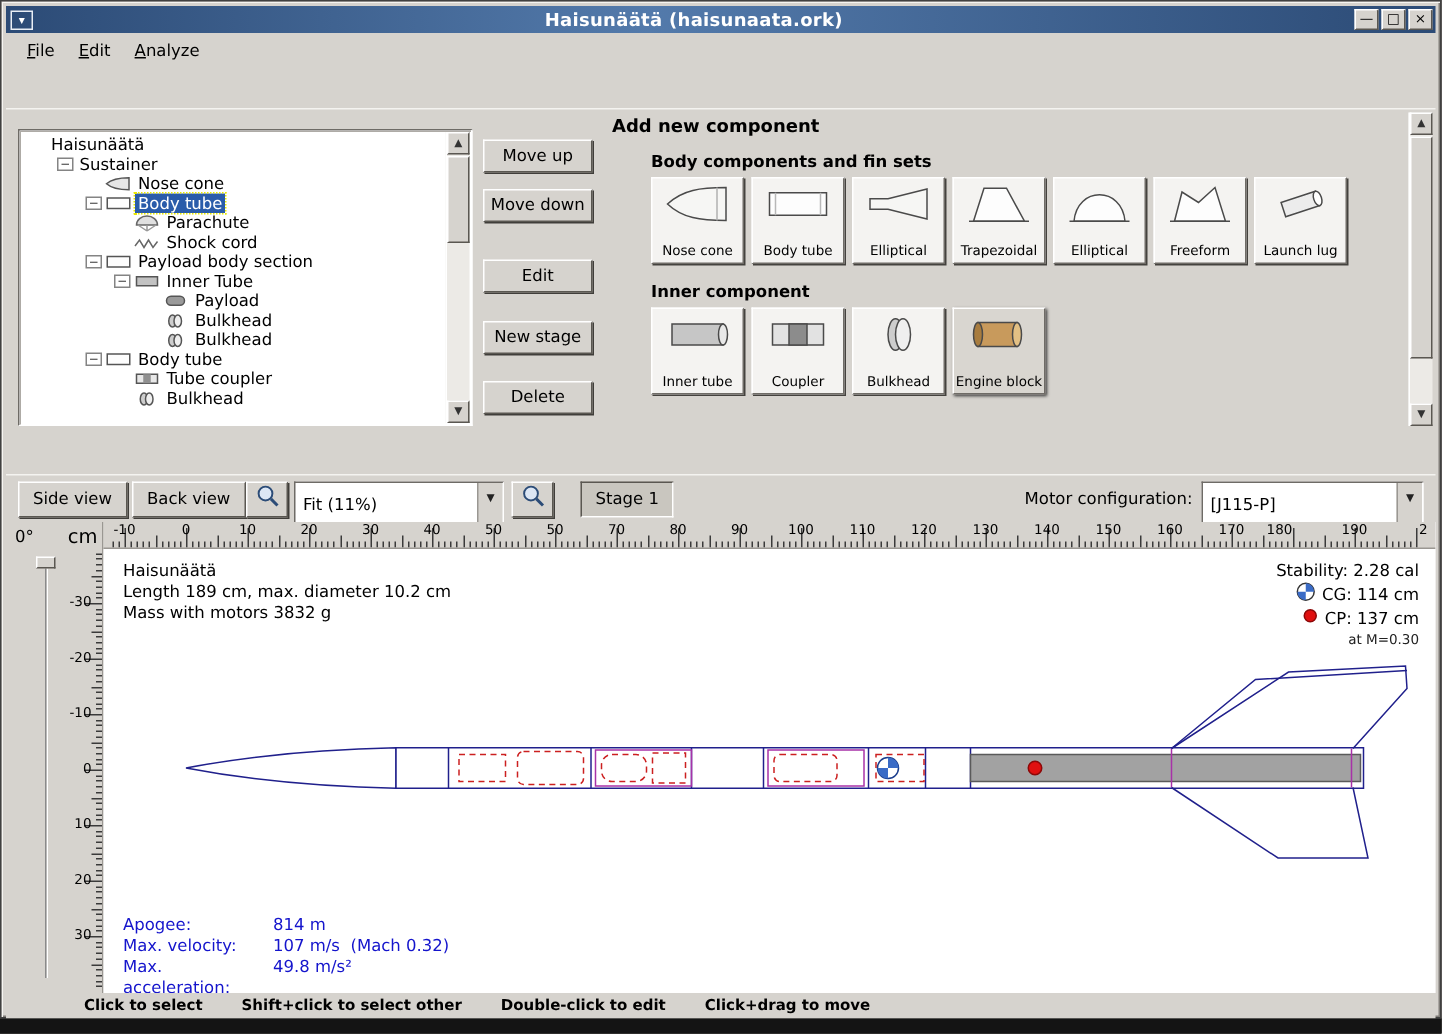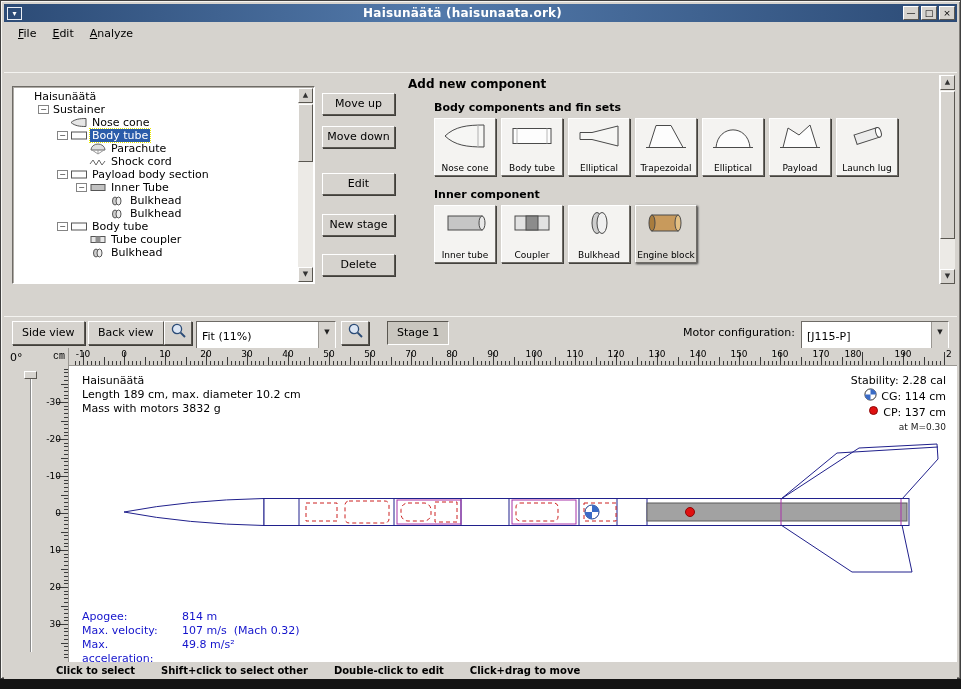--- a/index.html
+++ b/index.html
@@ -63,21 +63,21 @@
   .combo .val{flex:1;font-size:11px;padding:0 5px;white-space:nowrap;overflow:hidden;}
   .combo .dd{width:17px;height:100%;background:#d6d3ce;border-left:1px solid #9a9792;font-size:7px;line-height:20px;text-align:center;color:#222;}
   .mlabel{position:absolute;right:162px;top:9px;font-size:11px;}
   
   .canvas{position:absolute;left:3px;top:347px;right:3px;height:314px;background:#fff;overflow:hidden;}
   .rotcol{position:absolute;left:0;top:0;width:40px;height:100%;background:#d6d3ce;}
   .rotlabel{position:absolute;left:6px;top:3px;font-size:11px;}
   .slidertrack{position:absolute;left:26px;top:26px;bottom:10px;width:2px;border-left:1px solid #8a8a8a;border-right:1px solid #fff;}
   .sliderthumb{position:absolute;left:20px;top:23px;width:13px;height:8px;background:#d6d3ce;border:1px solid;border-color:#fff #5a5751 #5a5751 #fff;}
   .vruler{position:absolute;left:40px;top:0;width:25px;height:100%;background:#d6d3ce;border-right:1px solid #9a9792;}
-  .unit{position:absolute;top:3px;right:3px;font-size:10px;font-family:Liberation Mono, monospace;}
+  .unit{position:absolute;top:3px;right:3px;font-size:13px;}
   .hruler{position:absolute;left:65px;top:0;right:0;height:18px;background:#d6d3ce;border-bottom:1px solid #9a9792;overflow:hidden;}
   .htick{position:absolute;bottom:0;width:1px;background:#3a3a3a;}
   .hlabel{position:absolute;top:1px;font-size:9px;transform:translateX(-50%);color:#000;}
   .hlabel.clip{transform:none;}
   .vtick{position:absolute;right:0;height:1px;background:#3a3a3a;}
   .vlabel{position:absolute;right:7px;font-size:9px;transform:translateY(-50%);color:#000;}
   .drawing{position:absolute;left:65px;top:18px;right:0;bottom:0;background:#fff;}
   .info{position:absolute;left:13px;top:8px;font-size:11px;line-height:14px;color:#000;}
   .stab{position:absolute;right:11px;top:8px;text-align:right;font-size:11px;line-height:14px;}
   .stab-line{display:flex;justify-content:flex-end;align-items:center;gap:4px;}
@@ -175,20 +175,29 @@
               <span class="ticon">
                 <svg width="18" height="11">
                   <rect x="2" y="2.5" width="14" height="6" fill="#c2c2c2" stroke="#555"></rect>
                 </svg>
               </span>
               <span class="tlabel">Inner Tube</span>
             </div>
             <div class="trow" style="padding-left: 79px;">
               <span class="texp none"></span>
               <span class="ticon">
+                <svg width="18" height="11">
+                  <rect x="3" y="2.5" width="12" height="6" rx="3" fill="#9a9a9a" stroke="#555"></rect>
+                </svg>
+              </span>
+              <span class="tlabel">Payload</span>
+            </div>
+            <div class="trow" style="padding-left: 79px;">
+              <span class="texp none"></span>
+              <span class="ticon">
                 <svg width="18" height="12">
                   <ellipse cx="7" cy="6" rx="2.5" ry="4" fill="#cdcdcd" stroke="#555"></ellipse>
                   <ellipse cx="10.5" cy="6" rx="2.5" ry="4" fill="#efefef" stroke="#555"></ellipse>
                 </svg>
               </span>
               <span class="tlabel">Bulkhead</span>
             </div>
             <div class="trow" style="padding-left: 79px;">
               <span class="texp none"></span>
               <span class="ticon">
@@ -292,21 +301,21 @@
                 </div>
                 <div class="plabel">Elliptical</div>
               </div>
               <div class="pbtn">
                 <div class="picon">
                   <svg width="44" height="28">
                     <path d="M5,25.5 L10,6 L21,13 L32,3 L39,25.5 Z" fill="#fdfdfd" stroke="#4a4a4a"></path>
                     <line x1="2" y1="25.5" x2="42" y2="25.5" stroke="#4a4a4a"></line>
                   </svg>
                 </div>
-                <div class="plabel">Payload</div>
+                <div class="plabel">Freeform</div>
               </div>
               <div class="pbtn">
                 <div class="picon">
                   <svg width="44" height="28">
                     <g transform="rotate(-18 22 14)">
                       <rect x="10" y="9" width="24" height="10" fill="#ececec" stroke="#4a4a4a"></rect>
                       <ellipse cx="34" cy="14" rx="2.6" ry="5" fill="#fff" stroke="#4a4a4a"></ellipse>
                     </g>
                   </svg>
                 </div>

